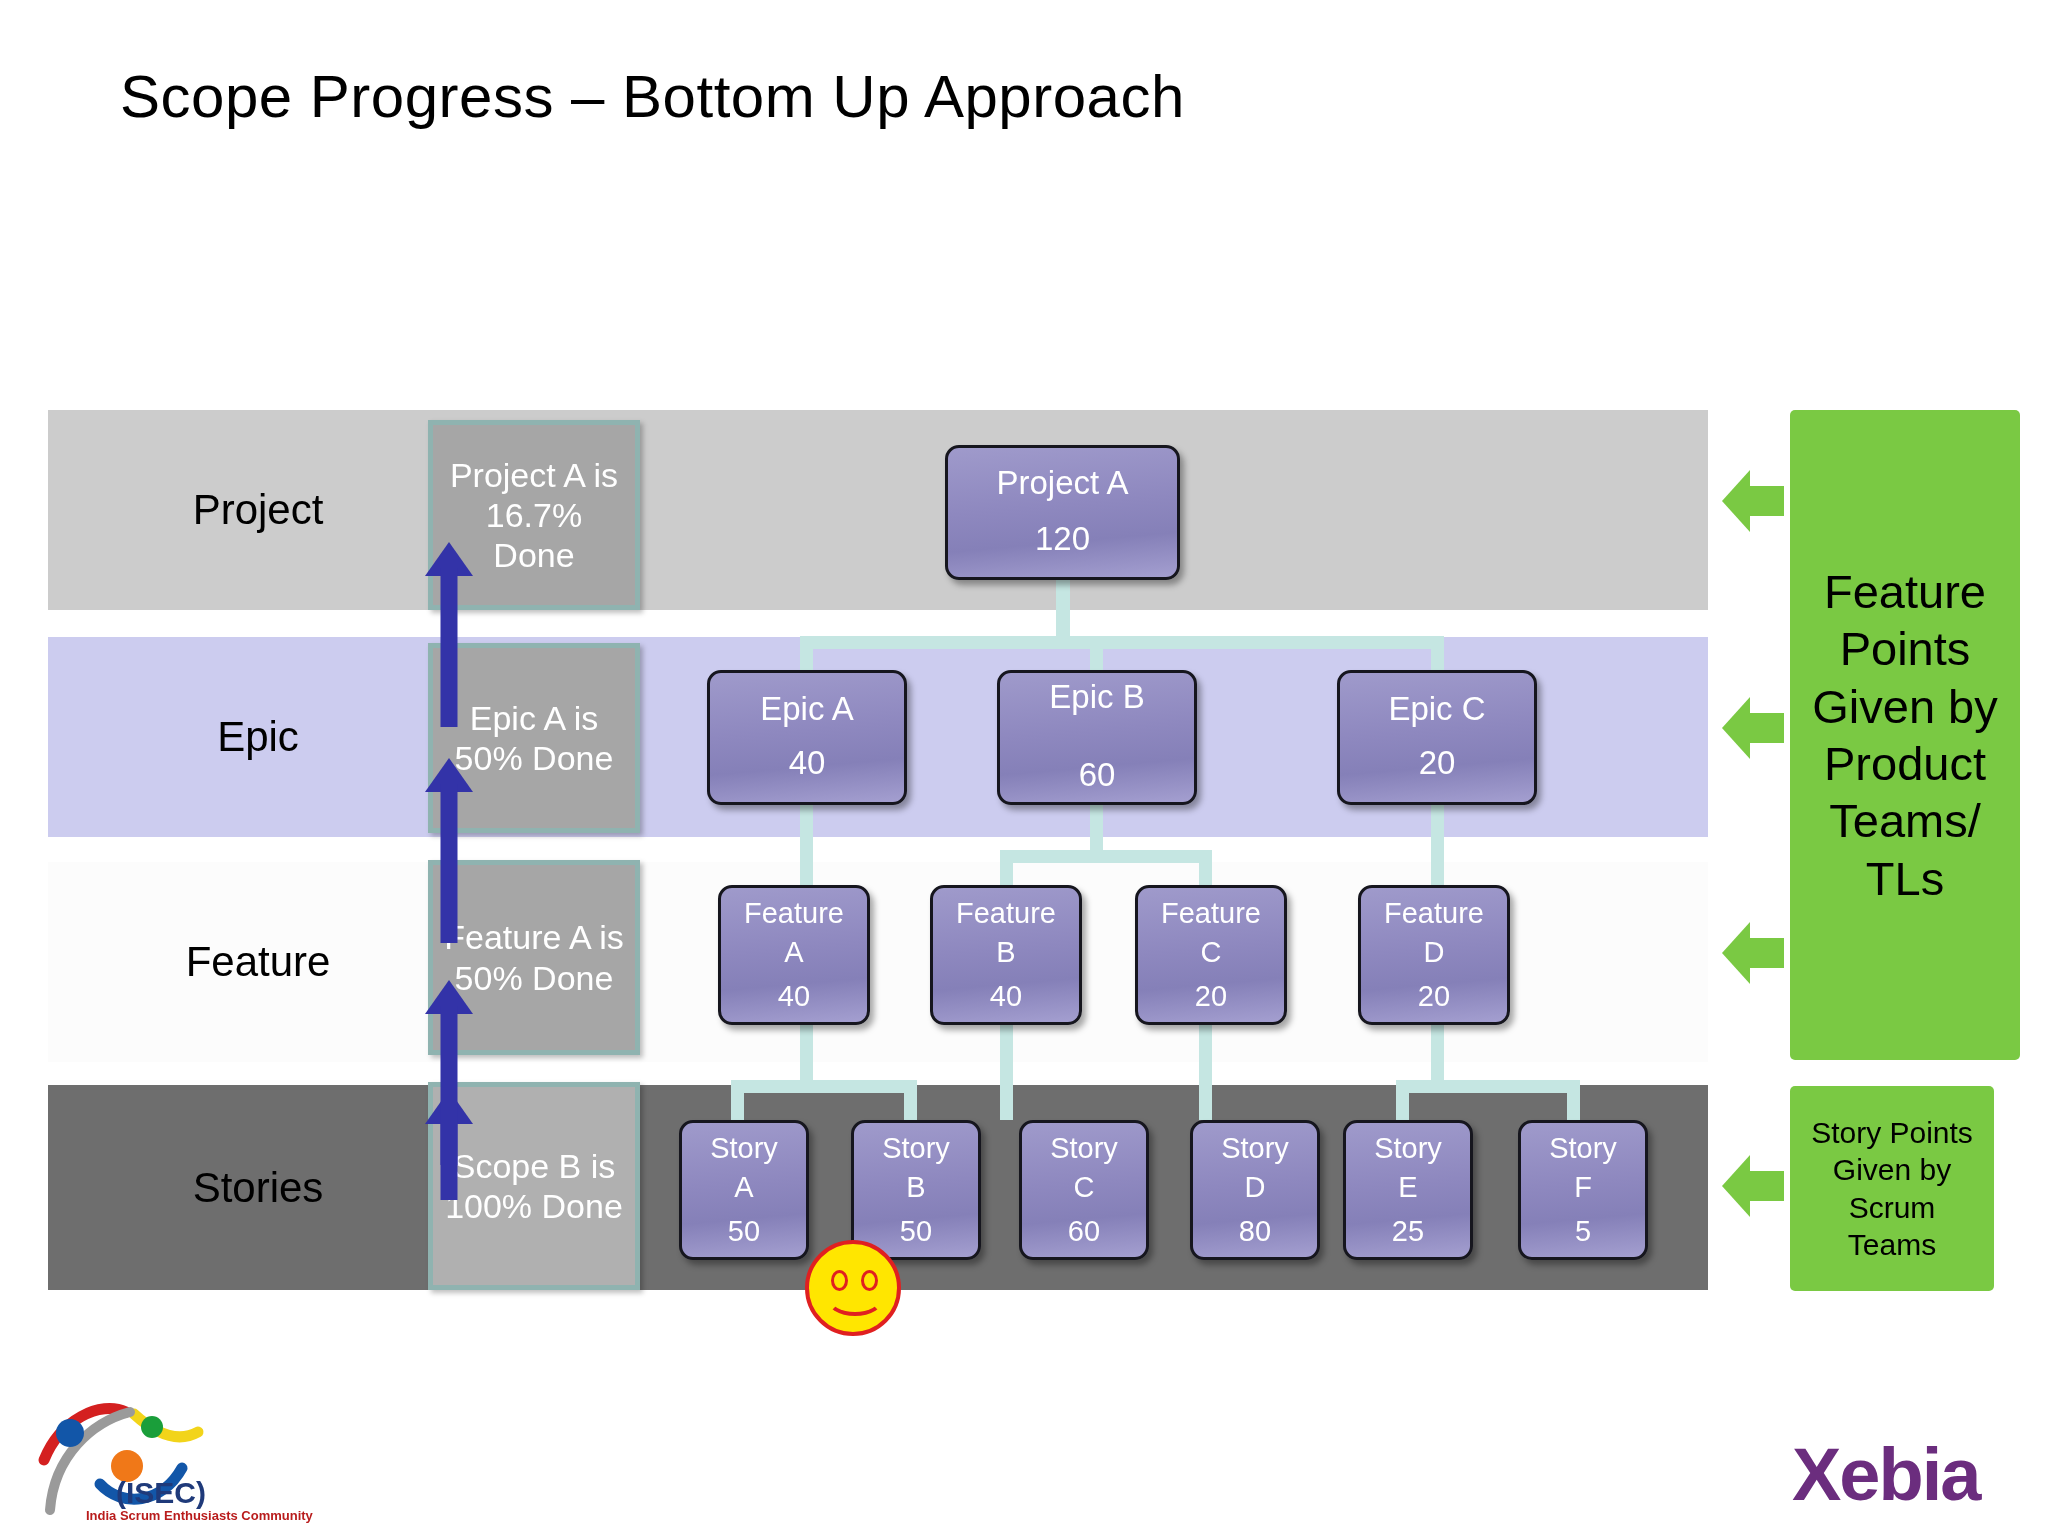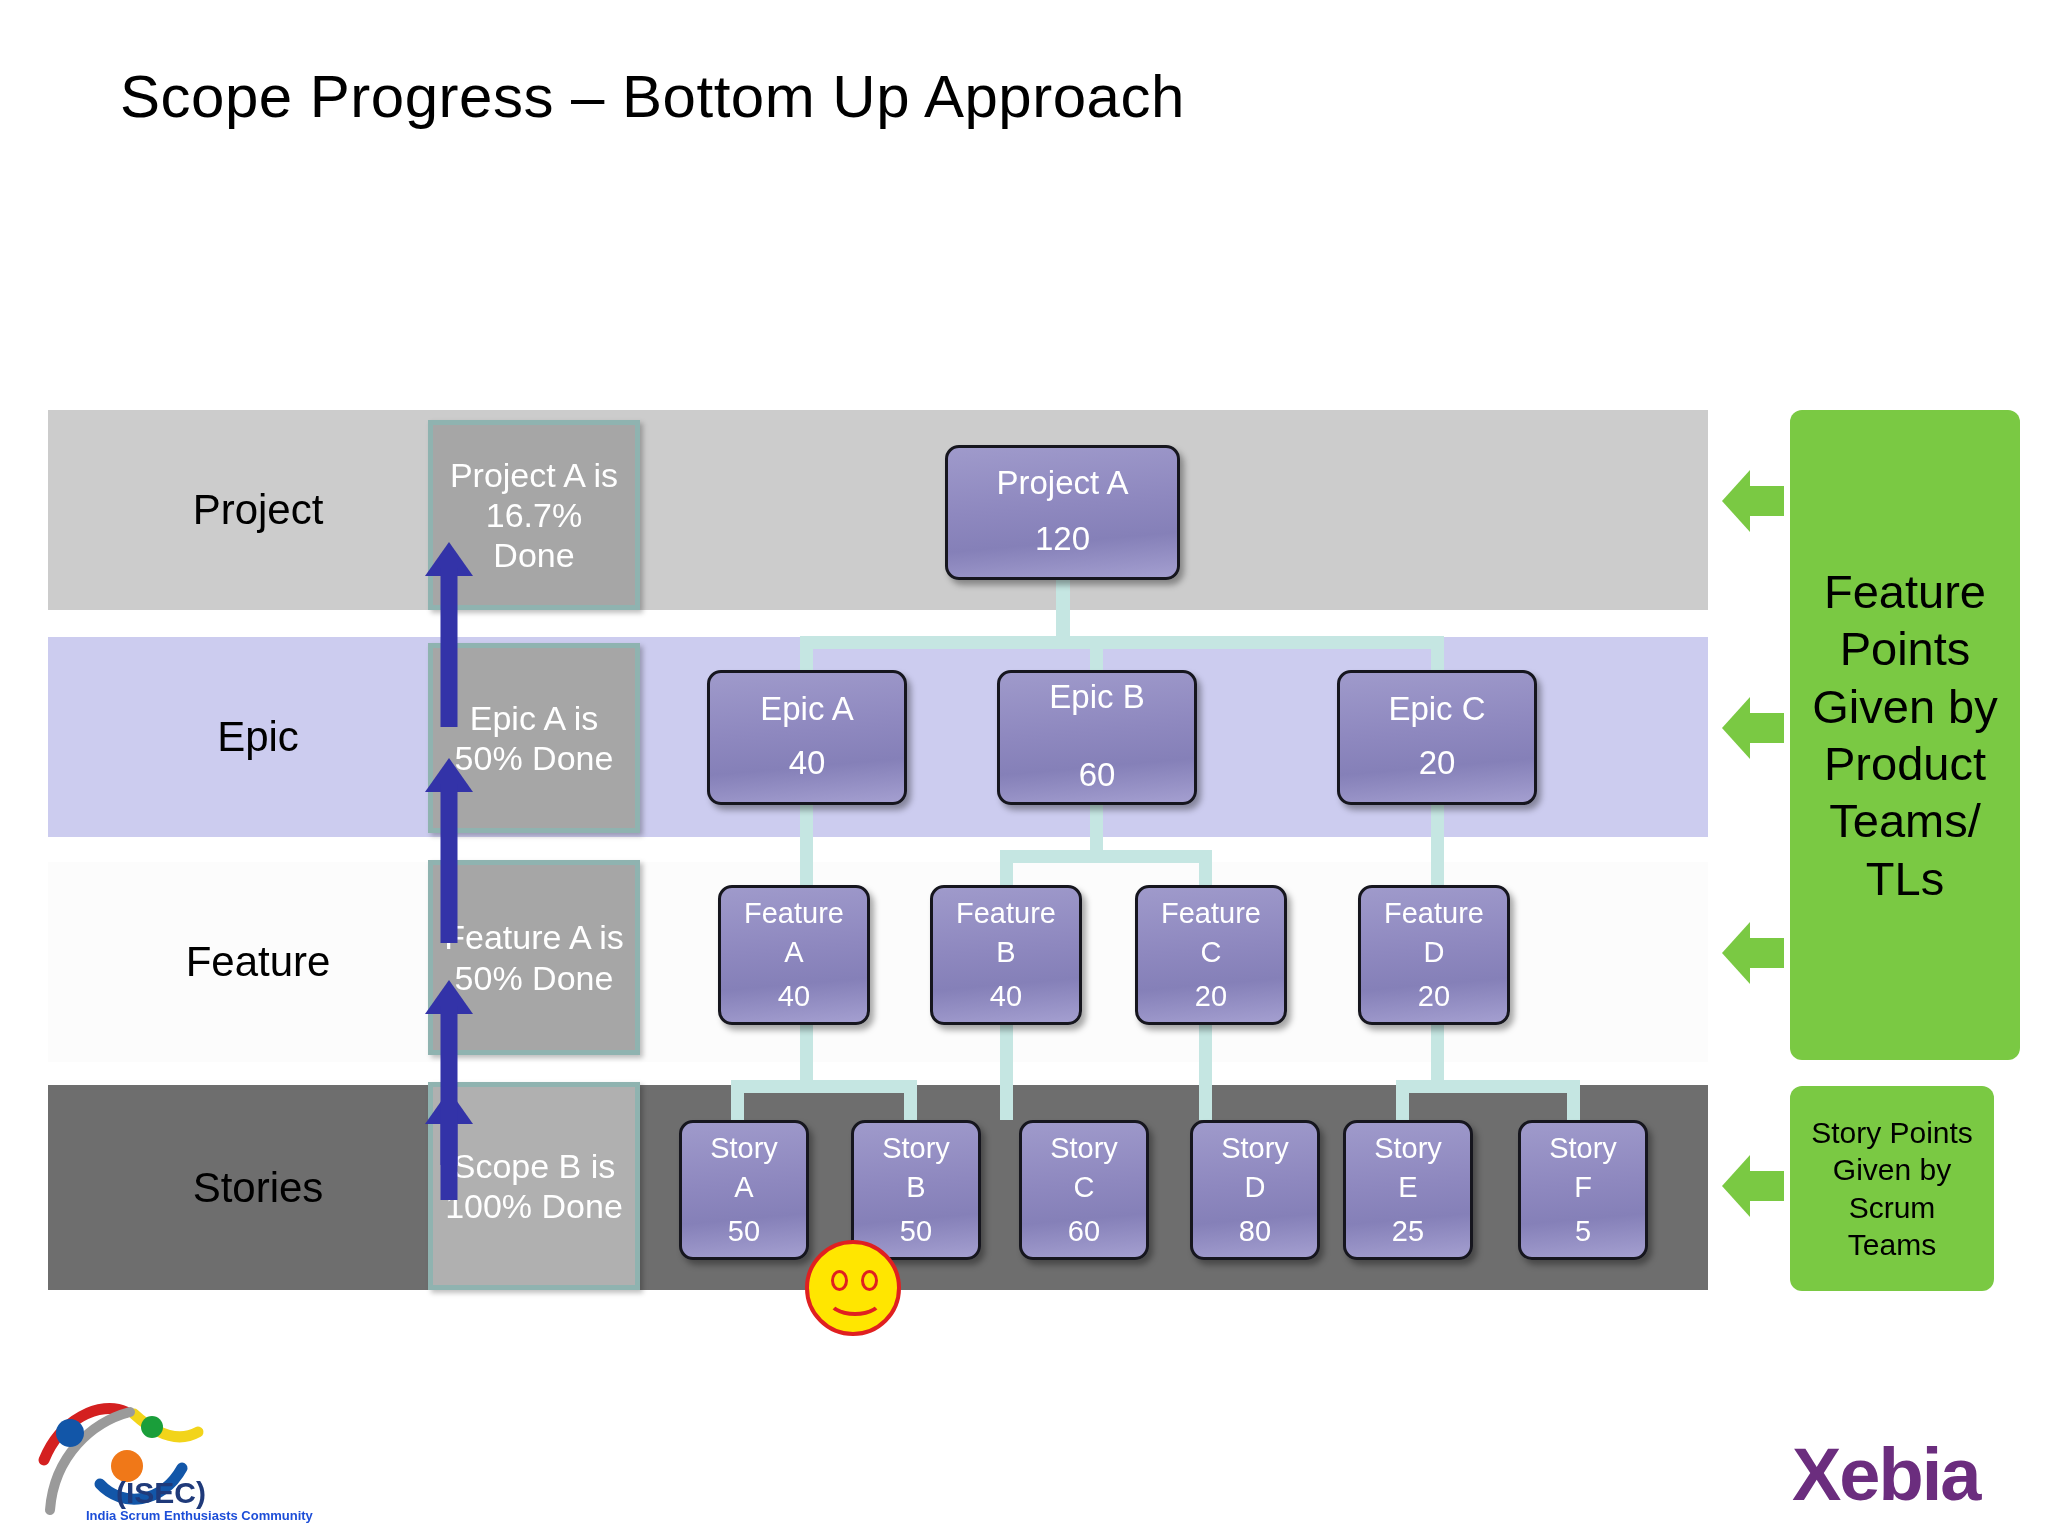--- a/index.html
+++ b/index.html
@@ -132,21 +132,21 @@
   .smiley .eye.r { left:52px; }
   .smiley .mouth {
     position:absolute; left:17px; top:36px; width:58px; height:36px;
     border:4px solid #e02020; border-top:none;
     border-radius:0 0 50% 50%; border-left-color:transparent; border-right-color:transparent;
   }
 
   
   .green {
     position:absolute; background:#7ac943;
-    border-radius:12px; color:#000; text-align:center;
+    border-radius:5px; color:#000; text-align:center;
     display:flex; align-items:center; justify-content:center;
     padding:10px 17px;
   }
   .green-top { left:1790px; top:410px; width:230px; height:650px; font-size:47px; line-height:1.22; }
   .green-bot { left:1790px; top:1086px; width:204px; height:205px; font-size:30px; line-height:1.25; }
 
   .garrow { position:absolute; width:62px; height:62px; }
   .garrow .gshaft {
     position:absolute; right:0; top:16px; width:36px; height:30px; background:#7ac943;
   }
@@ -157,21 +157,21 @@
     border-right:28px solid #7ac943;
   }
   .ga1 { left:1722px; top:470px; }
   .ga2 { left:1722px; top:697px; }
   .ga3 { left:1722px; top:922px; }
   .ga4 { left:1722px; top:1155px; }
 
   
   .isec { position:absolute; left:30px; top:1398px; width:235px; height:128px; }
   .isec-txt1 { position:absolute; left:86px; top:78px; font-size:30px; font-weight:bold; color:#1f3a7a; }
-  .isec-txt2 { position:absolute; left:56px; top:110px; font-size:13px; font-weight:bold; color:#1d4ed8; white-space:nowrap; }
+  .isec-txt2 { position:absolute; left:56px; top:110px; font-size:13px; font-weight:bold; color:#b91c1c; white-space:nowrap; }
 
   .xebia { position:absolute; left:1792px; top:1432px; width:240px; height:86px; }
   .xebia-txt {
     font-size:74px; font-weight:bold; color:#6b2d7e;
     letter-spacing:-2px; line-height:86px;
   }
 </style>
 </head>
 <body>
 

